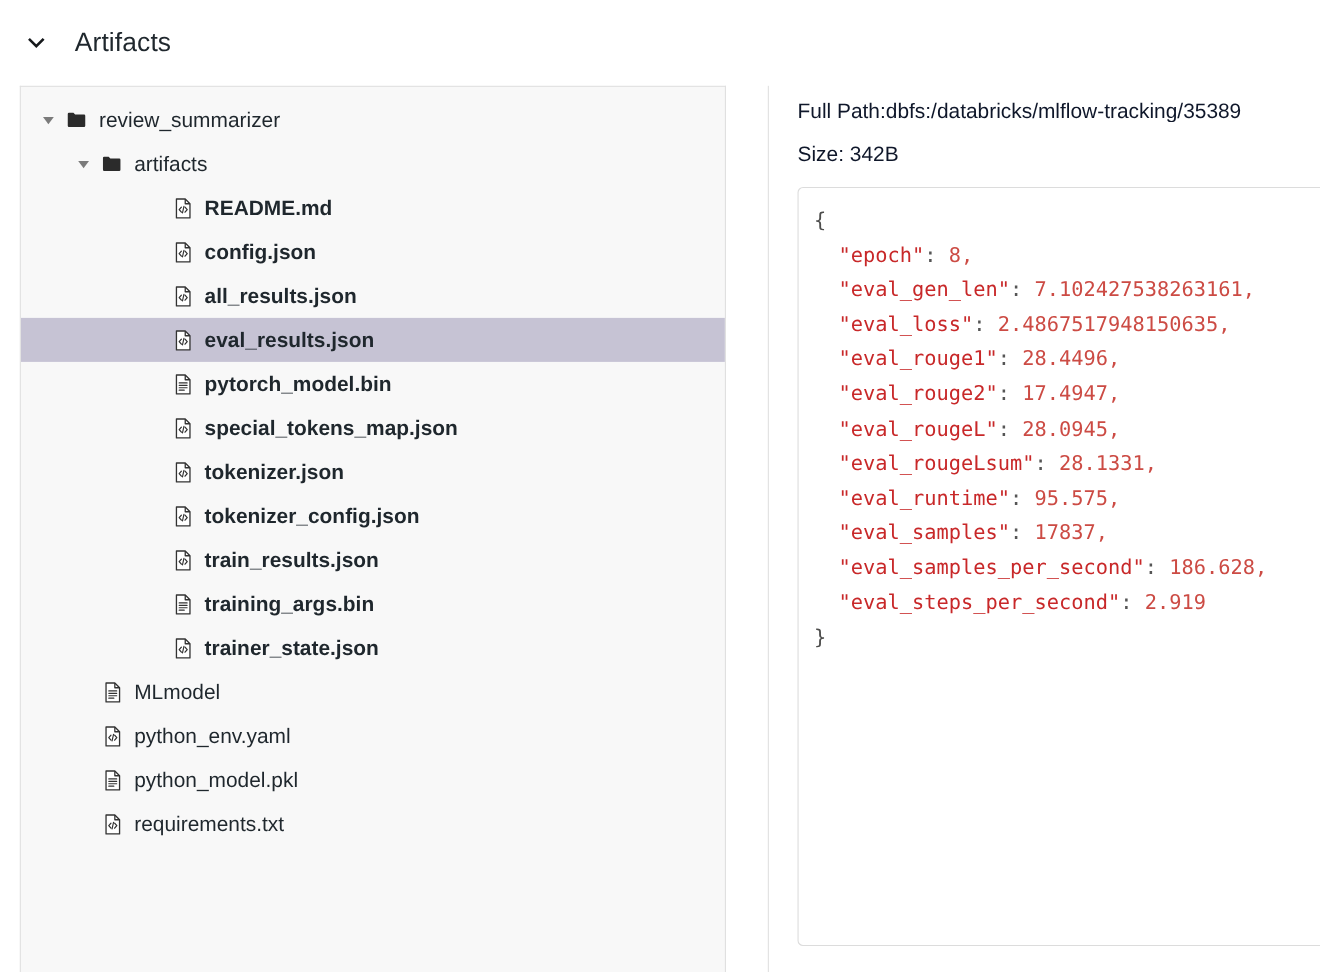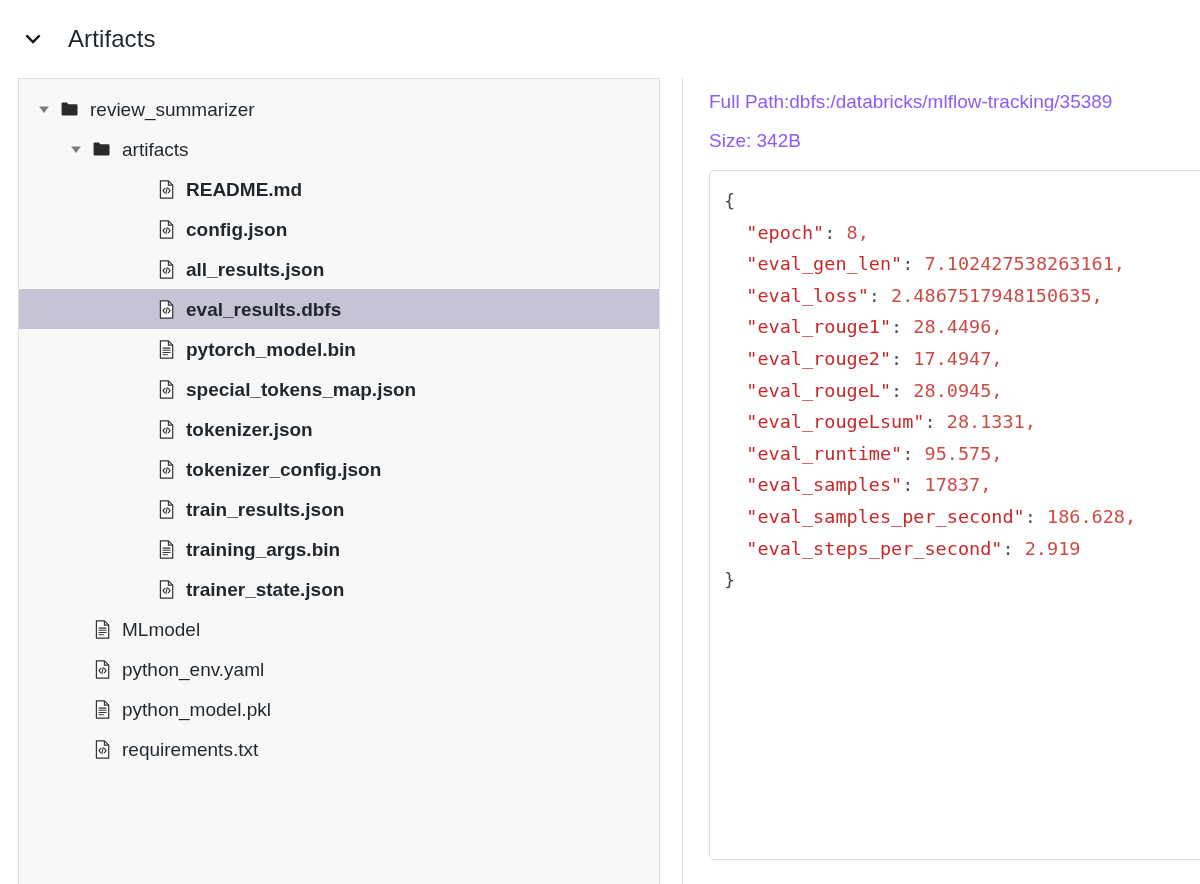--- a/index.html
+++ b/index.html
@@ -34,20 +34,21 @@
     margin-left: 20px;
     line-height: 1;
   }
 
   
   #artifacts-body {
     position: relative;
     height: 806px;
     padding: 0 0 0 18px;
     display: flex;
+    gap: 16px;
   }
 
   
   #file-tree-pane {
     width: 642px;
     flex: 0 0 642px;
     background: #f8f8f8;
     border: 1px solid #e0e0e0;
     border-bottom: none;
     overflow: hidden;
@@ -93,21 +94,21 @@
   #preview-pane {
     flex: 1 1 auto;
     margin-left: 22px;
     border-left: 1px solid #e0e0e0;
     padding: 14px 0 0 26px;
     overflow: hidden;
     position: relative;
   }
   .meta-line {
     font-size: 19px;
-    color: #8b5cf6;
+    color: #0f172a;
     line-height: 1;
     margin-bottom: 20px;
     white-space: nowrap;
     overflow: hidden;
   }
   #code-box {
     border: 1px solid #dcdcdc;
     border-radius: 5px;
     background: #ffffff;
     margin-top: 2px;
@@ -211,21 +212,21 @@
         <span class="twisty"></span>
         <span class="node-icon">
           <svg width="21" height="21" viewBox="0 0 21 21">
             <path d="M4.4 1.9h8.0l4.3 4.3v12.9H4.4z" fill="#fff" stroke="#333" stroke-width="1.2" stroke-linejoin="round"></path>
             <path d="M12.4 1.9v4.3h4.3" fill="none" stroke="#333" stroke-width="1.2" stroke-linejoin="round"></path>
             <path d="M8.9 9.3 L6.9 11.6 L8.9 13.9" fill="none" stroke="#333" stroke-width="1.15" stroke-linecap="round" stroke-linejoin="round"></path>
             <path d="M12.2 9.3 L14.2 11.6 L12.2 13.9" fill="none" stroke="#333" stroke-width="1.15" stroke-linecap="round" stroke-linejoin="round"></path>
             <path d="M11.2 8.6 L9.9 14.6" fill="none" stroke="#333" stroke-width="1.05" stroke-linecap="round"></path>
           </svg>
         </span>
-        <span class="node-label">eval_results.dbfs</span>
+        <span class="node-label">eval_results.json</span>
       </div>
       <div class="tree-row lvl3 leaf">
         <span class="twisty"></span>
         <span class="node-icon">
           <svg width="21" height="21" viewBox="0 0 21 21">
             <path d="M4.4 1.9h8.0l4.3 4.3v12.9H4.4z" fill="#fff" stroke="#333" stroke-width="1.2" stroke-linejoin="round"></path>
             <path d="M12.4 1.9v4.3h4.3" fill="none" stroke="#333" stroke-width="1.2" stroke-linejoin="round"></path>
             <path d="M6.9 9.1h7.2M6.9 11.3h7.2M6.9 13.5h7.2M6.9 15.7h4.6" fill="none" stroke="#333" stroke-width="1.05" stroke-linecap="round"></path>
           </svg>
         </span>

